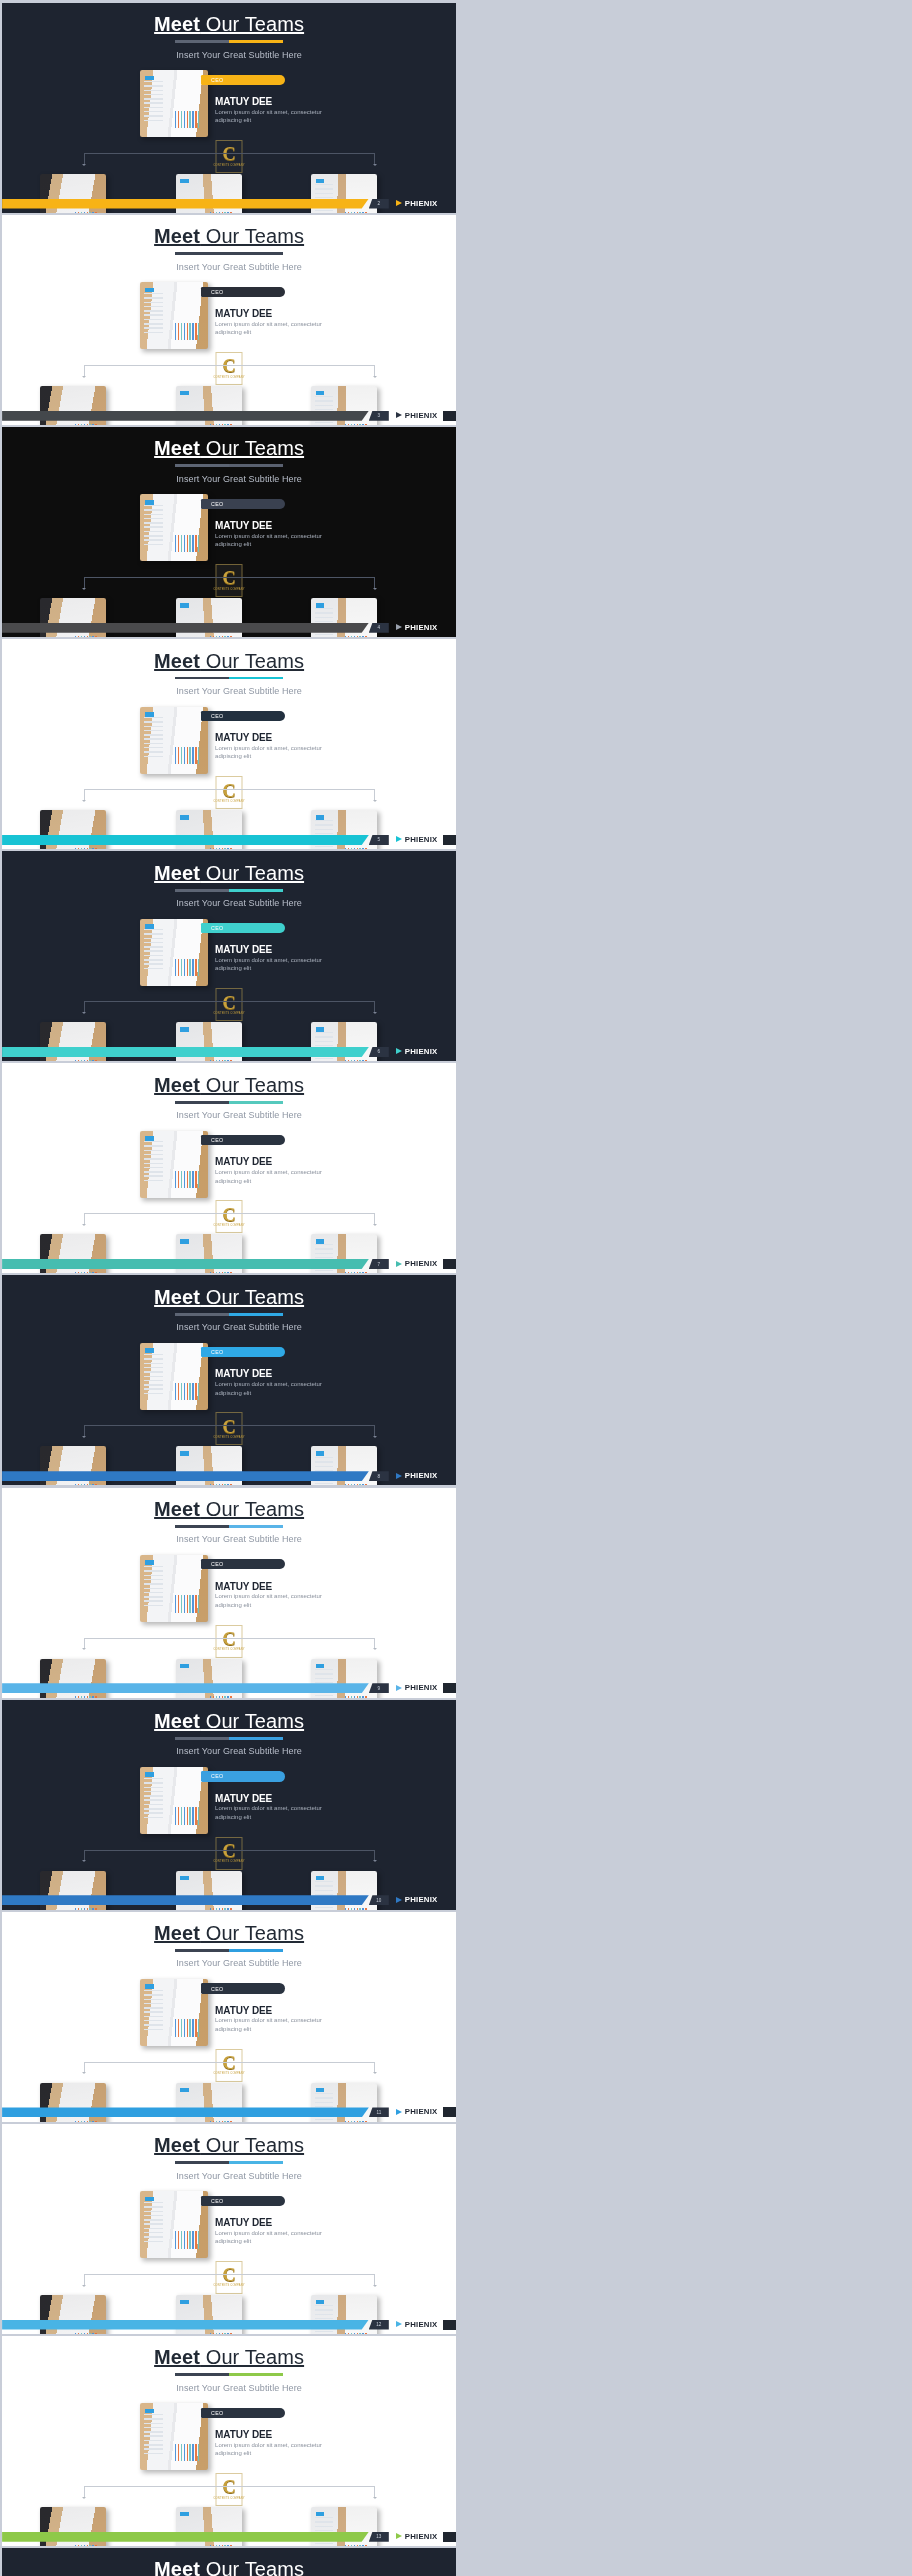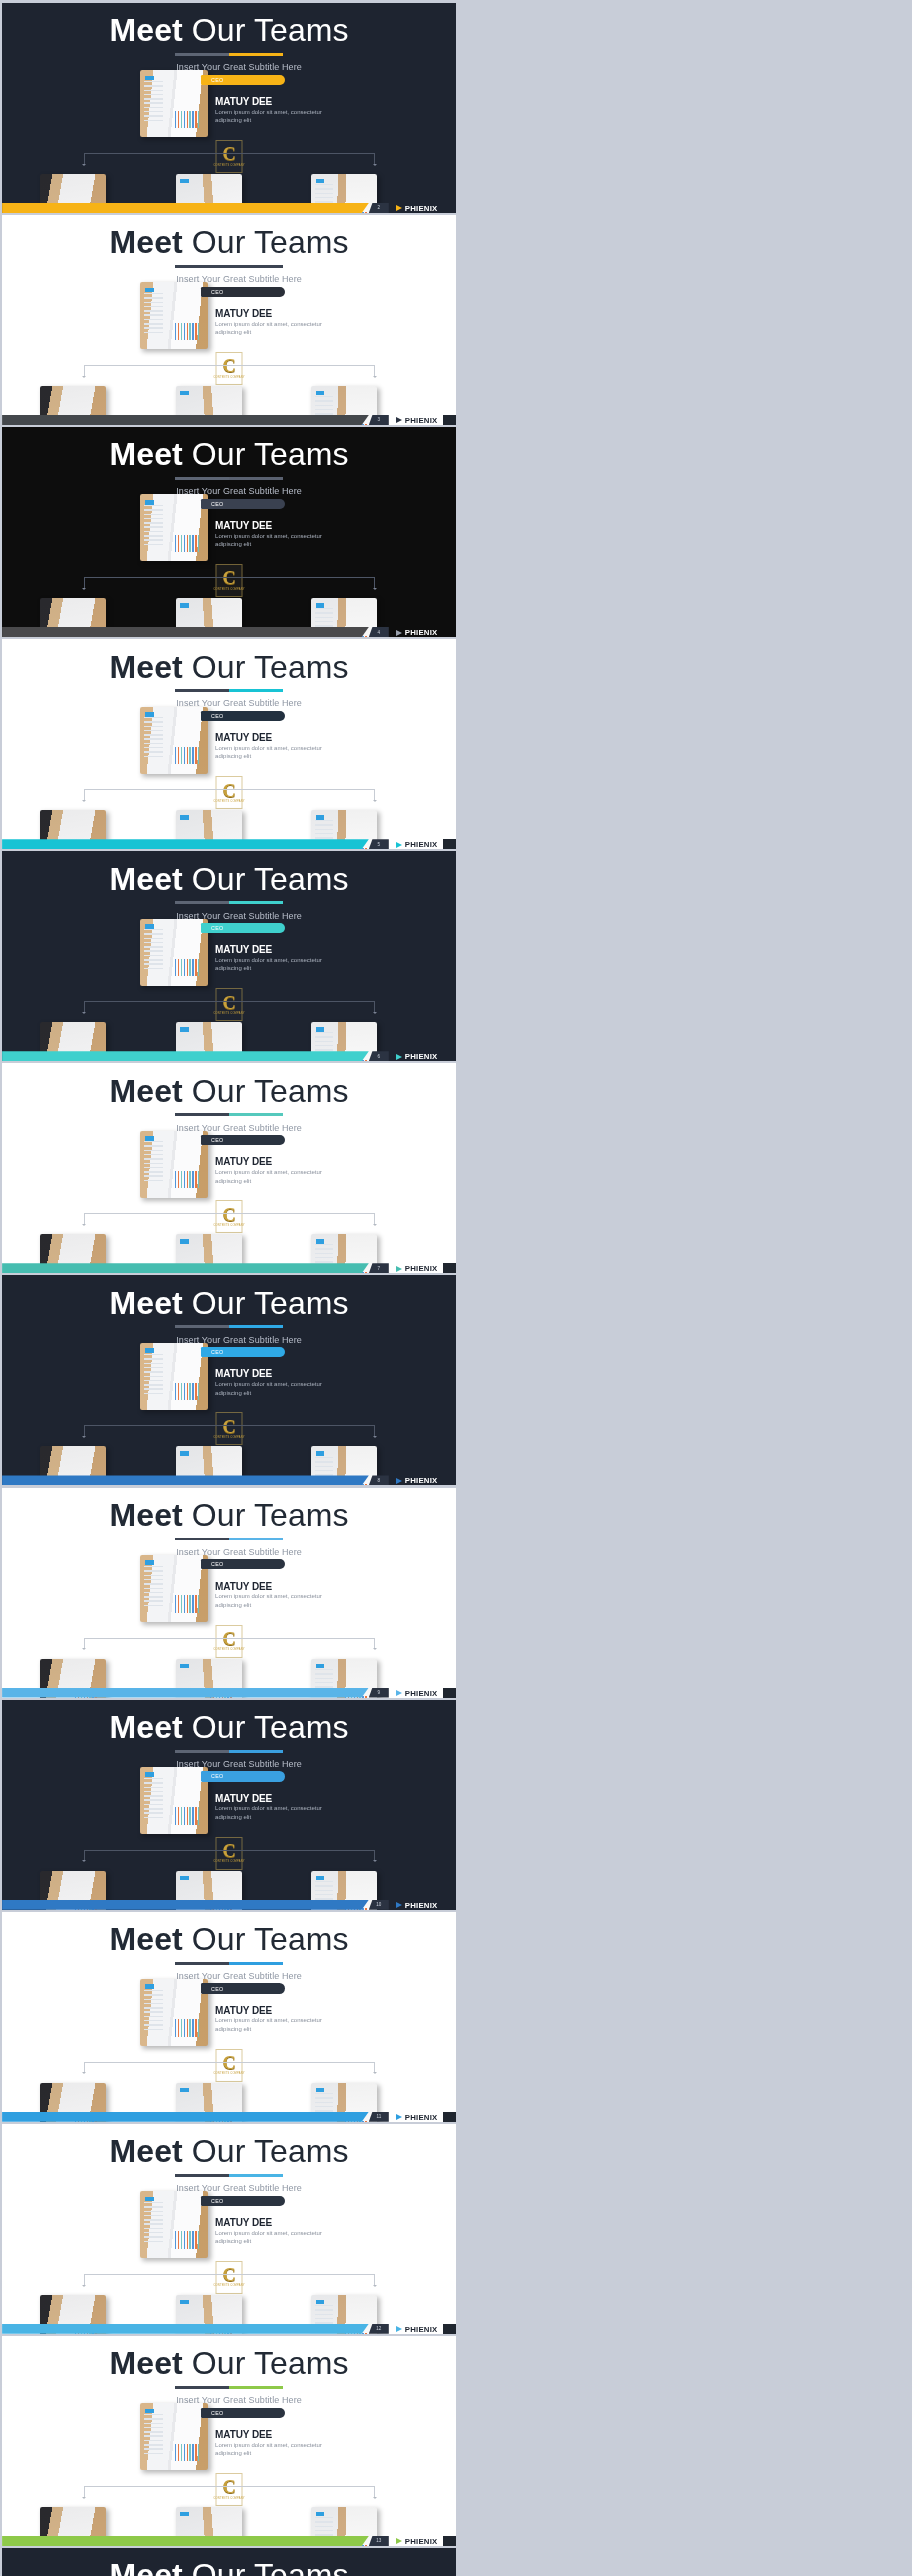--- a/index.html
+++ b/index.html
@@ -15,21 +15,21 @@
     width:454px; height:210px;
     position:relative; overflow:hidden;
     flex:0 0 auto;
   }
   .slide.dark  { background:#1e2430; }
   .slide.black { background:#0d0d0d; }
   .slide.white { background:#ffffff; }
 
   
   .s-head { position:absolute; left:0; right:0; top:11.4px; text-align:center; }
-  .s-title { font-size:32px; letter-spacing:0.1px; line-height:1.05; font-weight:300; }
+  .s-title { font-size:20px; letter-spacing:0.1px; line-height:1.05; font-weight:300;text-decoration:underline; }
   .s-title b { font-weight:700; }
   .dark .s-title, .black .s-title { color:#ffffff; }
   .white .s-title { color:#222a35; }
   .rule { margin:5px auto 0; width:108px; height:2.9px; display:flex; }
   .rule .r1 { width:50%; height:100%; }
   .rule .r2 { width:50%; height:100%; }
   .dark .rule .r1, .black .rule .r1 { background:#5d6574; }
   .white .rule .r1 { background:#3c4452; }
   .s-sub { margin-top:6.4px; font-size:9px; letter-spacing:0.1px;margin-left:20px; }
   .dark .s-sub, .black .s-sub { color:#b9bfcb; }
@@ -107,21 +107,21 @@
   .dark .arrow, .black .arrow { border-top:2.9px solid #7a8293; }
   .white .arrow { border-top:2.9px solid #b3b9c2; }
 
   .row3 { position:absolute; left:0; right:0; top:105px; display:flex;
           justify-content:space-around; padding:0 24px; }
   .node { width:107px; position:relative; }
   .node .photo { width:66px; height:63px; }
 
   
   .foot { position:absolute; left:0; right:0; bottom:0; height:14.3px; display:flex;
-          align-items:flex-end; }
+          align-items:flex-start; }
   .foot-bar { flex:1; height:10px; position:relative; }
   .foot-bar:after { content:""; position:absolute; right:-6.4px; top:0;
                     border-top:10px solid transparent; border-left:6.4px solid transparent; }
   .pagenum { width:20px; height:10px; display:flex; align-items:center;
              justify-content:center; font-size:4.6px; color:#c9cfd9; background:#2b3342;
              clip-path:polygon(18% 0,100% 0,100% 100%,0 100%); }
   .brandwrap { display:flex; align-items:center; gap:2.9px; padding:0 5.7px 0 7.1px; }
   .tri { width:0;height:0; border-left:6.4px solid #f0b400;
          border-top:3.6px solid transparent; border-bottom:3.6px solid transparent; }
   .brand { font-size:7.8px; font-weight:700; letter-spacing:0.2px; }

